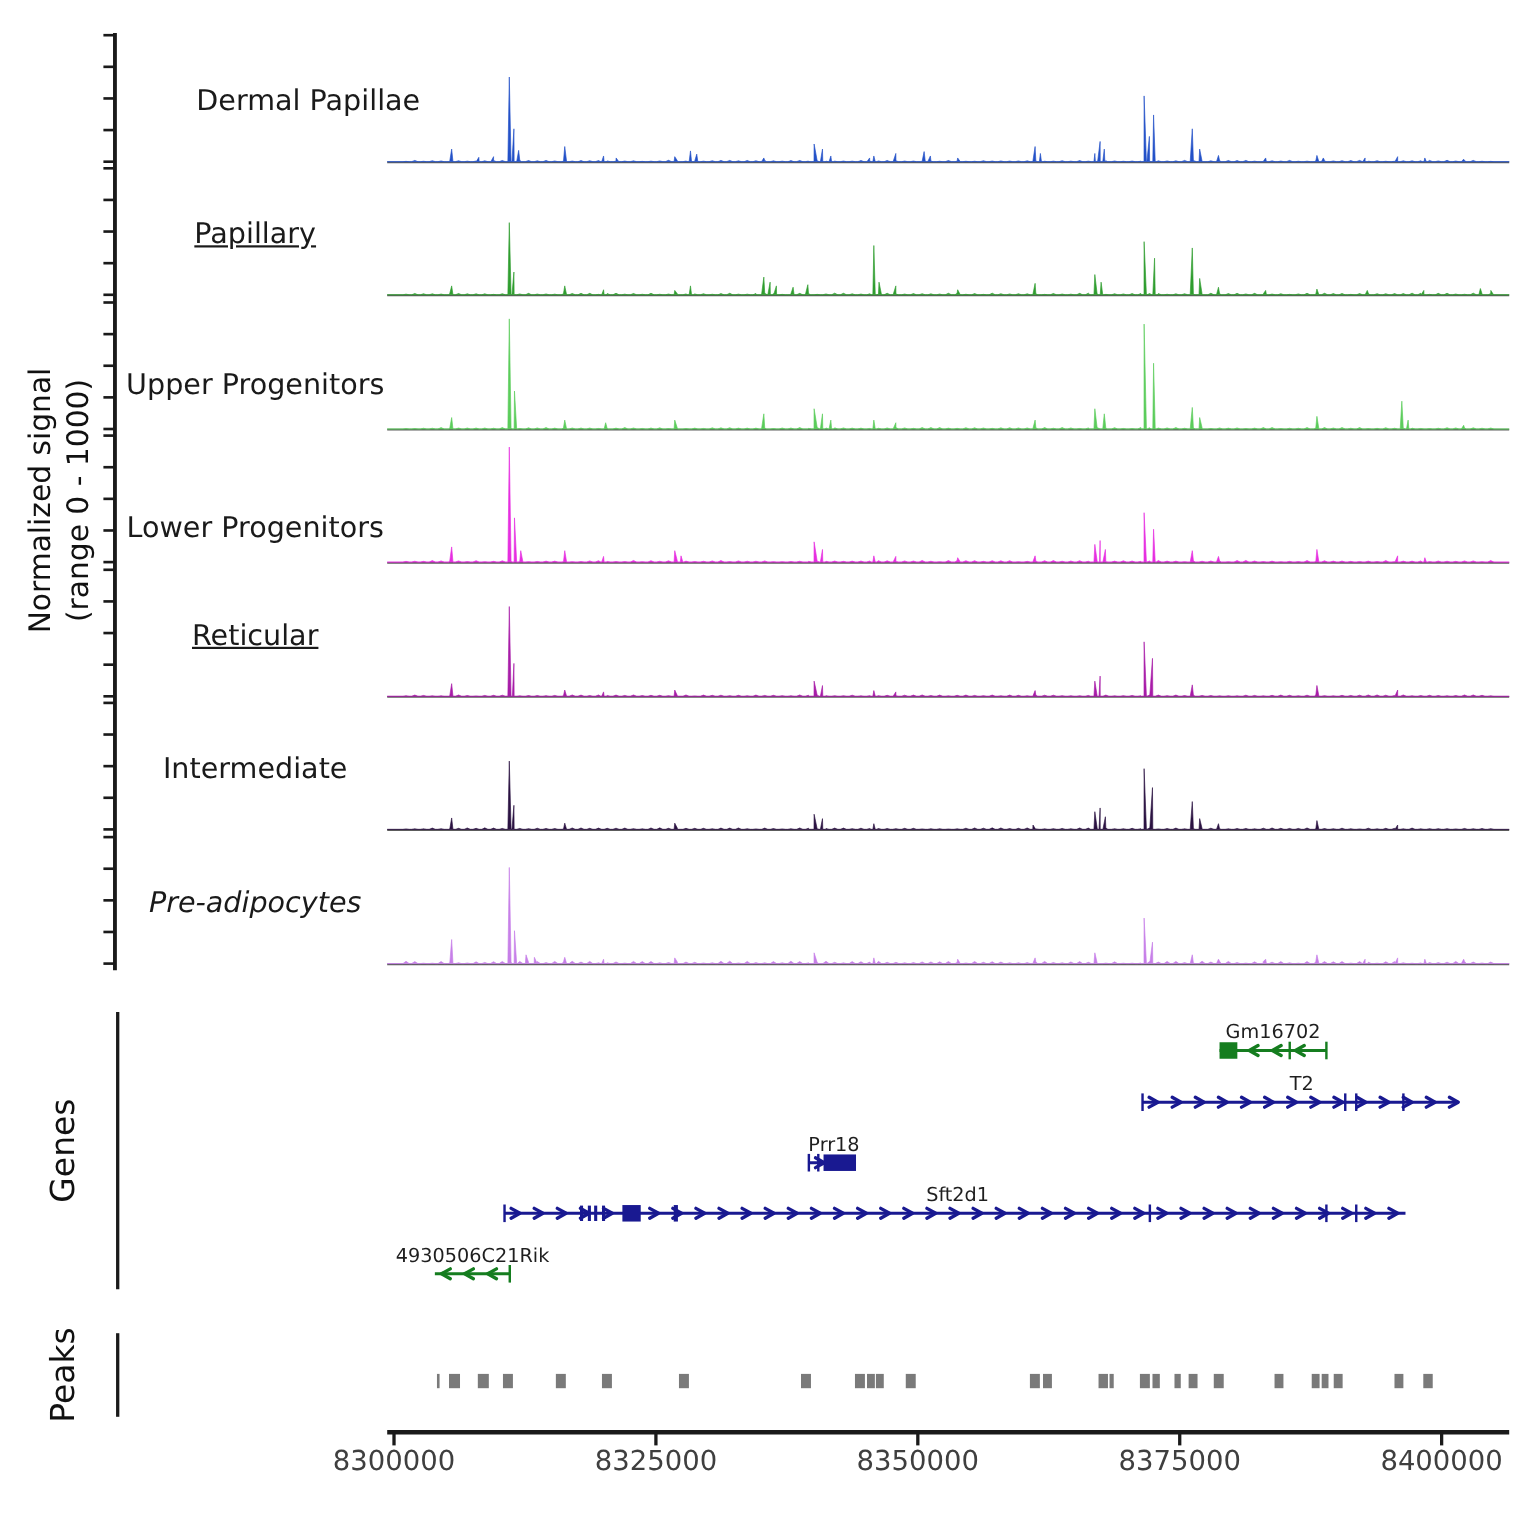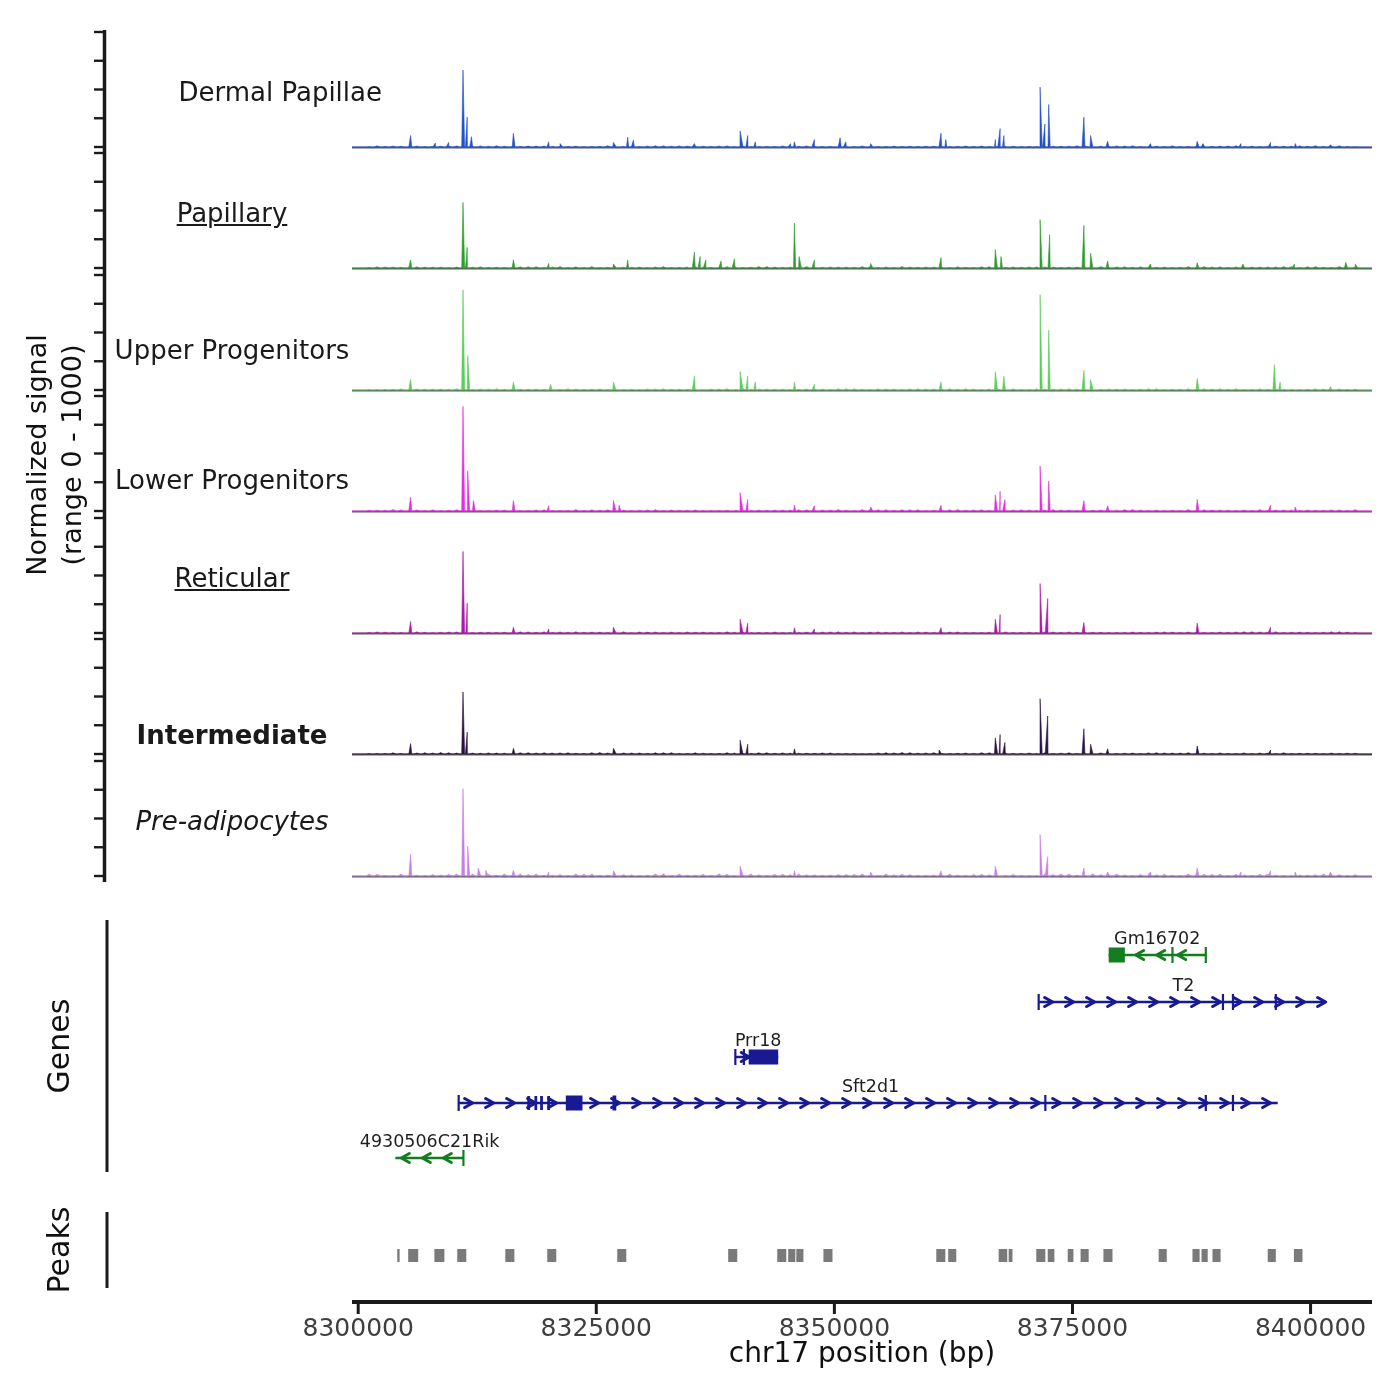--- a/index.html
+++ b/index.html
@@ -147,27 +147,26 @@
       <line x1="107" y1="920" x2="107" y2="1172" stroke="#1a1a1a" stroke-width="3"></line>
       <line x1="107" y1="1212" x2="107" y2="1288" stroke="#1a1a1a" stroke-width="3"></line>
     </svg>
 
   <div id="track-labels">
       <div class="track-label" style="top: 92px; text-align: right;">Dermal Papillae</div>
       <div class="track-label" style="top: 213px; text-decoration: underline;">Papillary</div>
       <div class="track-label" style="top: 350px;">Upper Progenitors</div>
       <div class="track-label" style="top: 456px; margin-top: 24px;">Lower Progenitors</div>
       <div class="track-label" style="top: 578px; text-decoration: underline;">Reticular</div>
-      <div class="track-label" style="top: 735px; font-weight: bold;">Intermediate</div>
+      <div class="track-label" style="top: 699px;">Intermediate</div>
       <div class="track-label" style="top: 821px; font-style: italic;">Pre-adipocytes</div>
     </div>
 
   <div class="vlabel ylab" style="left:55px;top:455px;">
     <div>Normalized signal</div>
     <div>(range 0 - 1000)</div>
   </div>
 
   <div class="vlabel seclab" style="left:58px;top:1046px;">Genes</div>
 
   <div class="vlabel seclab" style="left:58px;top:1250px;">Peaks</div>
 
-  <div class="xlabel">chr17 position (bp)</div>
 </div>
 
 </body></html>

